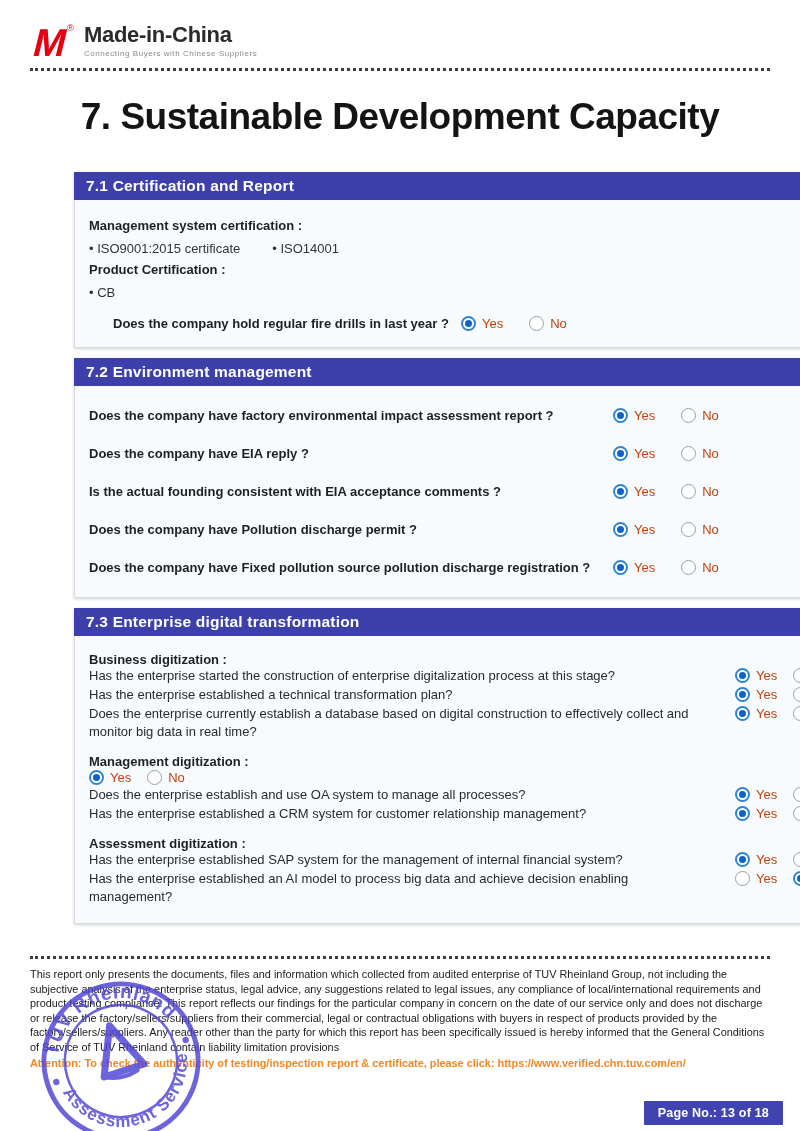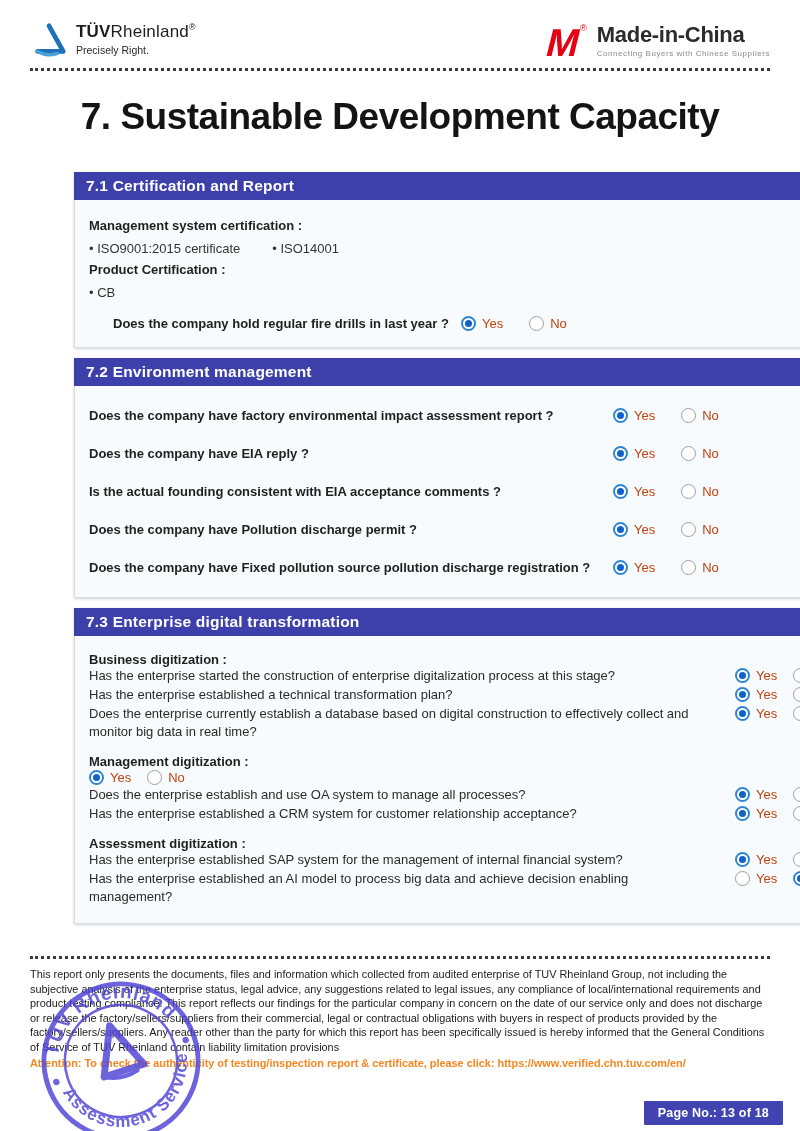--- a/index.html
+++ b/index.html
@@ -85,30 +85,20 @@
   .page-badge { position:absolute; top:1101px; right:17px; background:#4144b0;
     color:#ffffff; font-size:12.5px; font-weight:700; padding:5px 14px;
     border-radius:1px; letter-spacing:0.2px; }
 </style>
 </head>
 <body>
 
 <div class="page">
 
   <div class="top-header">
-    <div class="tuv-logo">
-      <svg viewBox="0 0 40 40" width="38" height="38">
-        <path d="M20 4 L35 31 L8 31" fill="none" stroke="#1d71b8" stroke-width="5" stroke-linejoin="round" stroke-linecap="round"></path>
-        <path d="M8 31 Q17 37 29 33" fill="none" stroke="#4aa0d8" stroke-width="3.5" stroke-linecap="round"></path>
-      </svg>
-      <div class="tuv-text">
-        <div class="brand"><b>TÜV</b><span>Rheinland</span><sup>®</sup></div>
-        <div class="tagline">Precisely Right.</div>
-      </div>
-    </div>
     <div class="mic-logo">
       <svg viewBox="0 0 52 42" width="48" height="40" style="overflow:visible">
         <g transform="skewX(-14)">
           <text x="10" y="36" font-size="42" font-weight="bold" fill="#e60012" font-family="Liberation Sans, sans-serif">M</text>
         </g>
         <text x="40" y="9" font-size="10" fill="#e60012" font-family="Liberation Sans, sans-serif">®</text>
       </svg>
       <div class="mic-text">
         <div class="brand">Made-in-China</div>
         <div class="tagline">Connecting Buyers with Chinese Suppliers</div>
@@ -244,21 +234,21 @@
           <div class="q-row">
             <span class="q-text">Does the enterprise establish and use OA system to manage all processes?</span>
             <span class="rg yes-selected">
               <span class="radio r-yes"></span>
                 <span class="lbl">Yes</span>
               <span class="radio r-no"></span>
                 <span class="lbl">No</span>
             </span>
           </div>
           <div class="q-row">
-            <span class="q-text">Has the enterprise established a CRM system for customer relationship acceptance?</span>
+            <span class="q-text">Has the enterprise established a CRM system for customer relationship management?</span>
             <span class="rg yes-selected">
               <span class="radio r-yes"></span>
                 <span class="lbl">Yes</span>
               <span class="radio r-no"></span>
                 <span class="lbl">No</span>
             </span>
           </div>
         </div>
 
         <div class="group">

